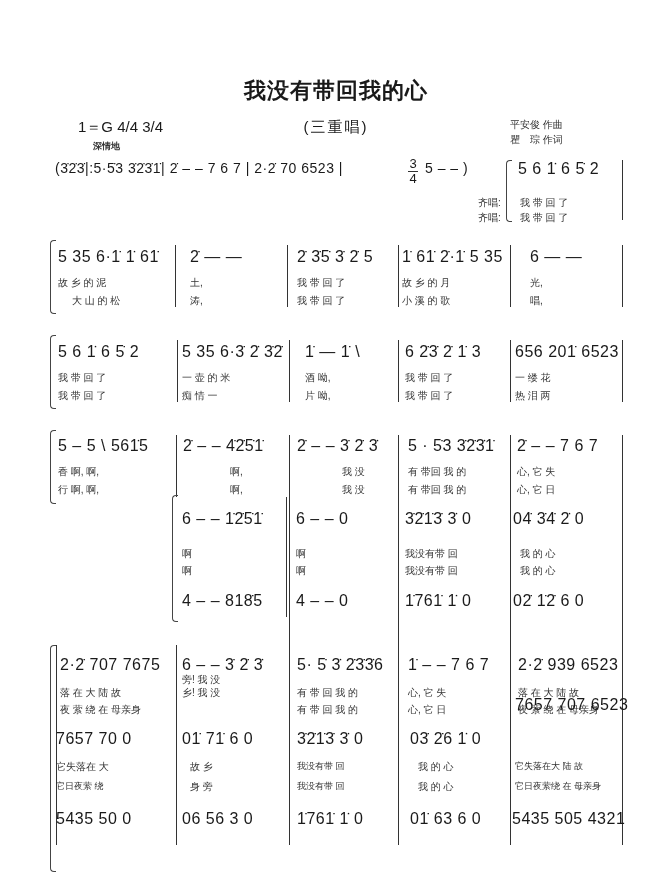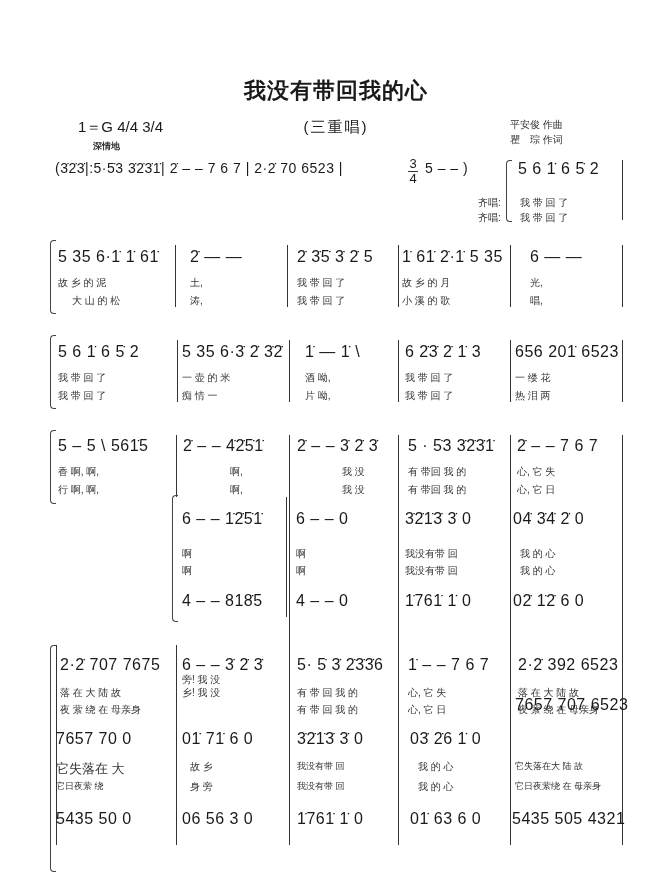--- a/index.html
+++ b/index.html
@@ -134,40 +134,40 @@
 <div class="bar" style="left:176px;top:645px;height:200px"></div>
 <div class="bar" style="left:289px;top:645px;height:200px"></div>
 <div class="bar" style="left:398px;top:645px;height:200px"></div>
 <div class="bar" style="left:510px;top:645px;height:200px"></div>
 <div class="bar" style="left:622px;top:645px;height:200px"></div>
 
 <div class="abs notes" style="left:60px;top:656px">2·2̇ 707 7675</div>
 <div class="abs notes" style="left:182px;top:656px">6 – – 3̇ 2̇ 3̇</div>
 <div class="abs notes" style="left:297px;top:656px">5· 5̇ 3̇ 2̇3̇3̇6</div>
 <div class="abs notes" style="left:408px;top:656px">1̇ – – 7 6 7</div>
-<div class="abs notes" style="left:518px;top:656px">2·2̇ 392 6523</div>
+<div class="abs notes" style="left:518px;top:656px">2·2̇ 939 6523</div>
 
 <div class="abs lyr" style="left:60px;top:686px">落 在 大 陆 故</div>
 <div class="abs lyr" style="left:182px;top:686px">乡!     我 没</div>
 <div class="abs lyr" style="left:297px;top:686px">有 带 回 我  的</div>
 <div class="abs lyr" style="left:408px;top:686px">心,     它 失</div>
 <div class="abs lyr" style="left:518px;top:686px">落 在 大 陆 故</div>
 <div class="abs lyr" style="left:60px;top:703px">夜 萦 绕 在 母亲身</div>
 <div class="abs lyr" style="left:182px;top:673px">旁!     我 没</div>
 <div class="abs lyr" style="left:297px;top:703px">有 带 回 我  的</div>
 <div class="abs lyr" style="left:408px;top:703px">心,     它 日</div>
 <div class="abs lyr" style="left:518px;top:703px">夜 萦 绕 在 母亲身</div>
 
 <div class="abs notes" style="left:56px;top:730px">7657  70     0</div>
 <div class="abs notes" style="left:182px;top:730px">01̇ 71̇ 6  0</div>
 <div class="abs notes" style="left:297px;top:730px">3̇2̇1̇3̇ 3̇ 0</div>
 <div class="abs notes" style="left:410px;top:730px">03̇ 2̇6 1̇  0</div>
 <div class="abs notes" style="left:515px;top:696px">7657 707 6523</div>
 
-<div class="abs lyr" style="left:56px;top:760px;font-size:13px">它失落在  大</div>
+<div class="abs lyr" style="left:56px;top:760px;font-size:10px">它失落在  大</div>
 <div class="abs lyr" style="left:190px;top:760px">故       乡</div>
 <div class="abs lyr" style="left:297px;top:760px;font-size:9px">我没有带 回</div>
 <div class="abs lyr" style="left:418px;top:760px">我   的 心</div>
 <div class="abs lyr" style="left:515px;top:760px;font-size:9px">它失落在大  陆 故</div>
 <div class="abs lyr" style="left:56px;top:780px;font-size:9px">它日夜萦  绕</div>
 <div class="abs lyr" style="left:190px;top:780px">身       旁</div>
 <div class="abs lyr" style="left:297px;top:780px;font-size:9px">我没有带 回</div>
 <div class="abs lyr" style="left:418px;top:780px">我   的 心</div>
 <div class="abs lyr" style="left:515px;top:780px;font-size:9px">它日夜萦绕  在 母亲身</div>
 

